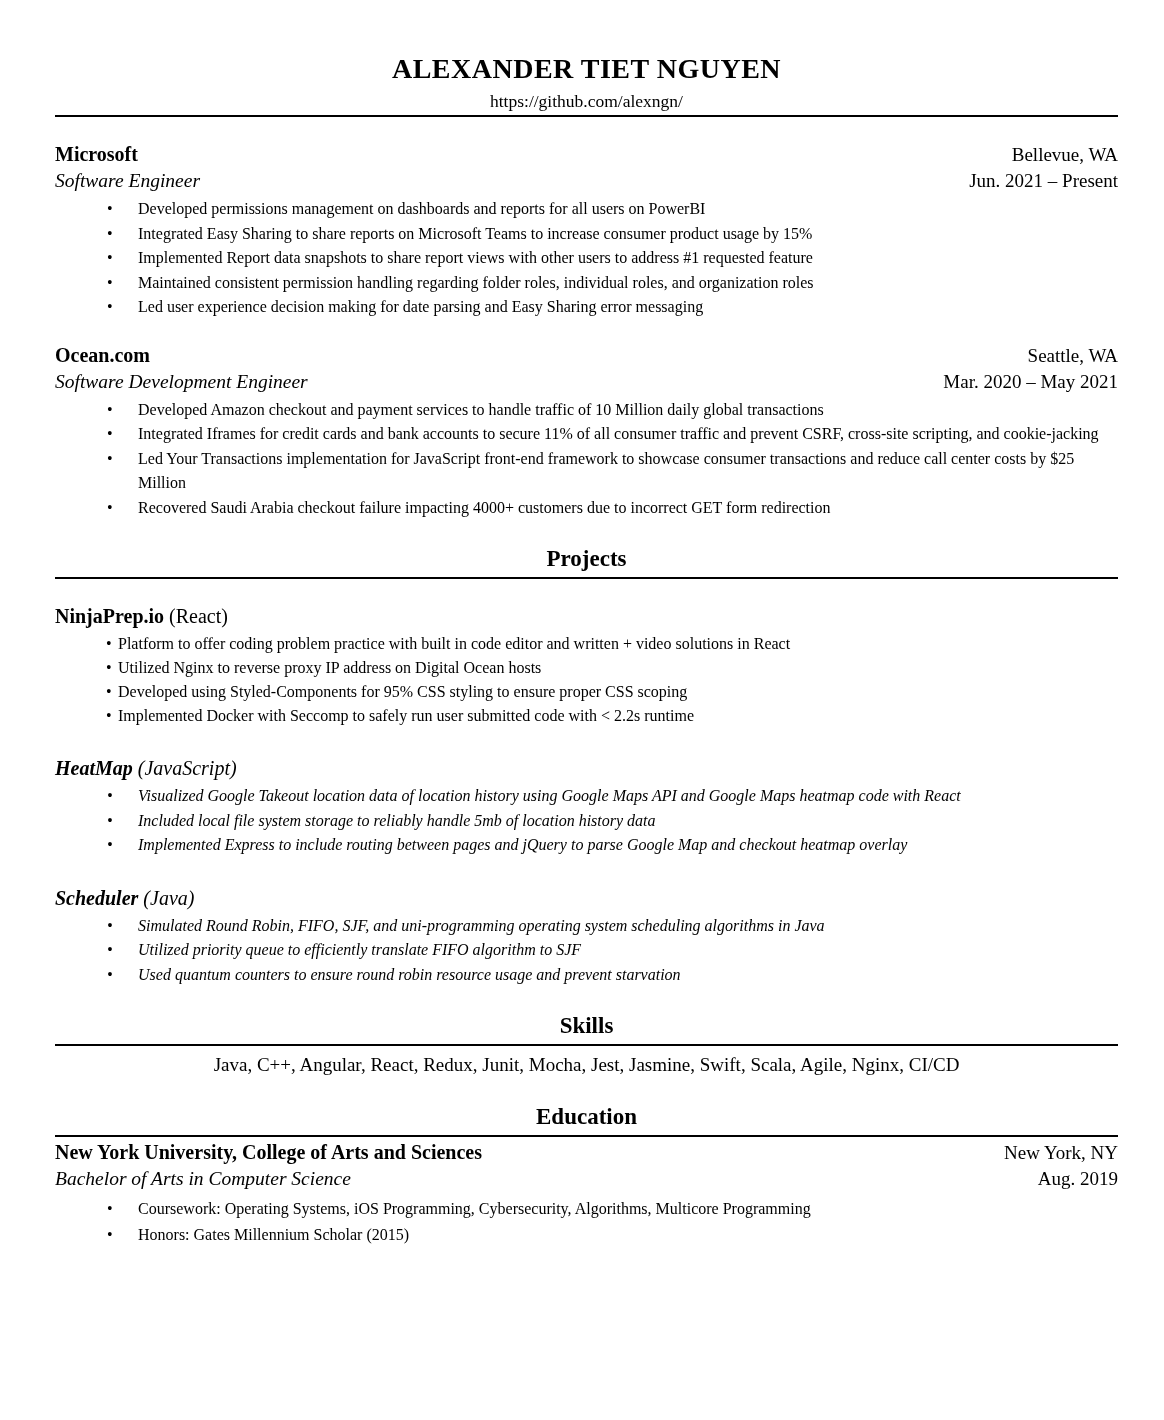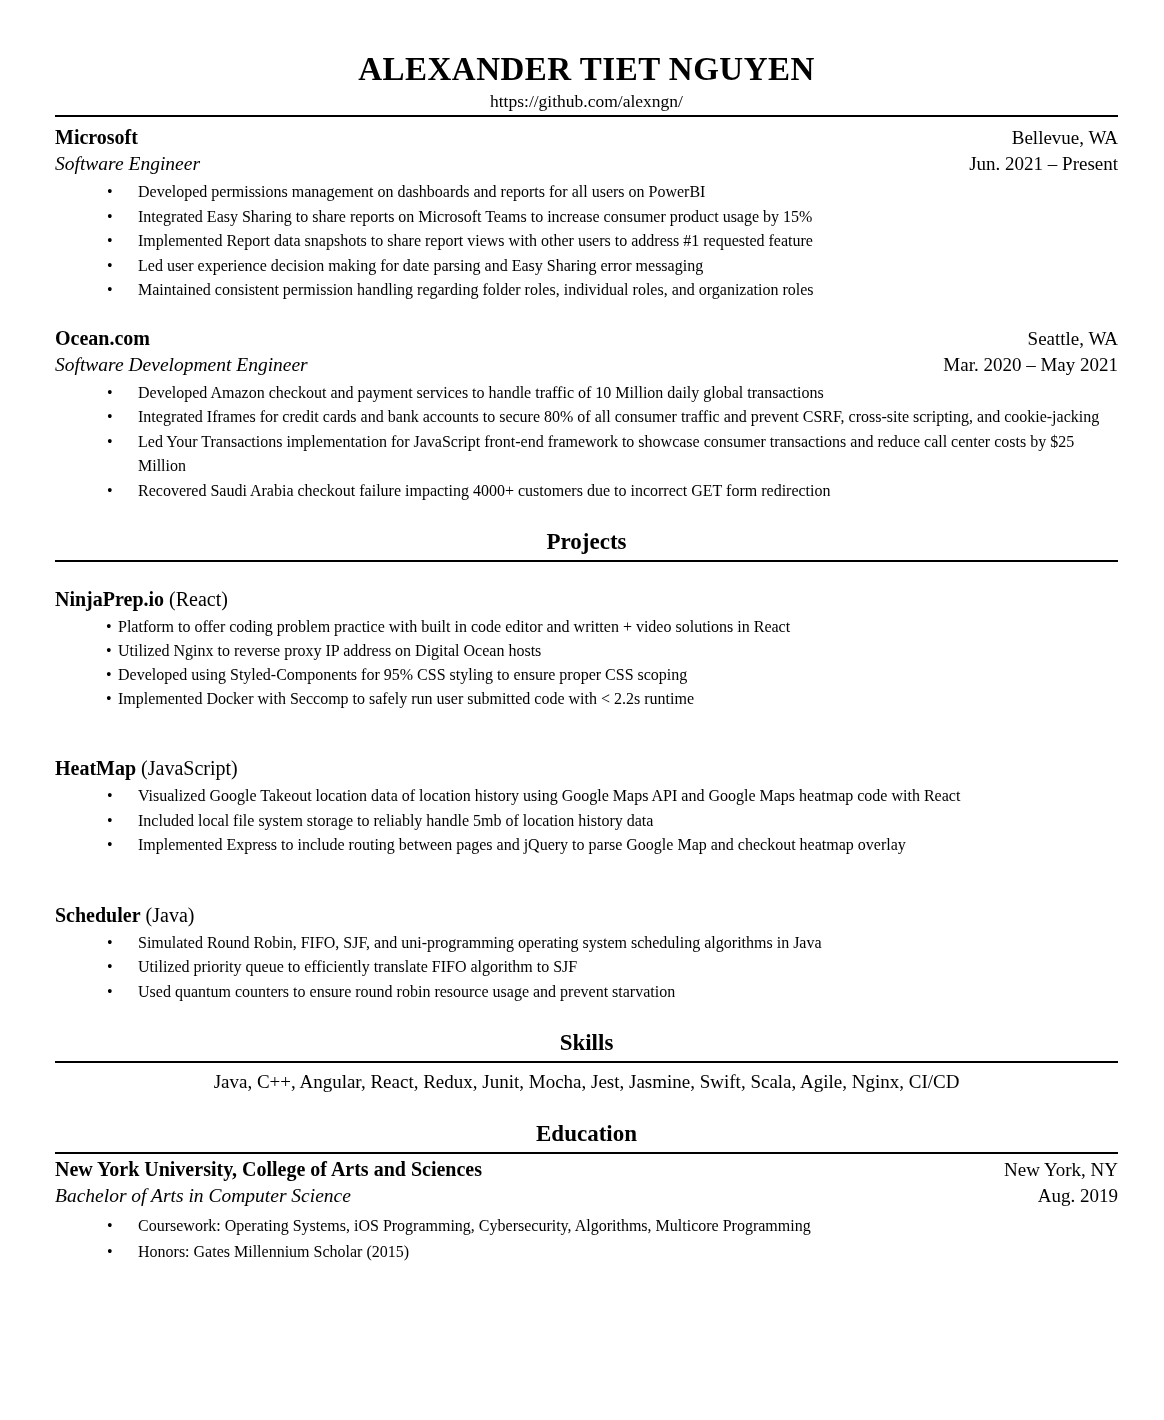--- a/index.html
+++ b/index.html
@@ -12,21 +12,21 @@
   .page {
     width: 1164px;
     height: 1420px;
     box-sizing: border-box;
     padding: 50px 46px 0 55px;
     overflow: hidden;
     background: #ffffff;
   }
   .name {
     text-align: center;
-    font-size: 33px;
+    font-size: 28px;
     font-weight: bold;
     line-height: 38px;
     letter-spacing: 0.5px;
   }
   .url {
     text-align: center;
     font-size: 17.5px;
     line-height: 22px;
     margin-top: 2px;
   }
@@ -35,21 +35,21 @@
     font-size: 23px;
     font-weight: bold;
     line-height: 30px;
     margin-top: 24px;
   }
   .rule {
     border-bottom: 2px solid #000;
     margin-top: 3px;
     height: 0;
   }
-  .job { margin-top: 7px; }
+  .job { margin-top: 24px; }
   .job.second { margin-top: 22px; }
   .row {
     display: flex;
     justify-content: space-between;
     align-items: baseline;
     line-height: 26px;
     font-size: 19px;
   }
   .company { font-weight: bold; font-size: 20px; }
   .role { font-style: italic; font-size: 19.5px; }
@@ -70,21 +70,21 @@
     position: absolute;
     left: 52px;
   }
   ul.tight li { padding-left: 63px; line-height: 24px; }
   ul.tight li::before {
     content: "\2022";
     position: absolute;
     left: 51px;
   }
   .proj { margin-top: 24px; }
-  .proj.gap { margin-top: 44px; }
+  .proj.gap { margin-top: 27px; font-style: italic; }
   .proj-title { font-size: 20px; line-height: 26px; }
   .proj-name { font-weight: bold; }
   .skills-line {
     text-align: center;
     font-size: 19px;
     line-height: 26px;
     margin-top: 6px;
   }
   .edu { margin-top: 2px; }
   .edu ul.bullets { margin-top: 4px; }
@@ -106,37 +106,37 @@
       <span class="side">Bellevue, WA</span>
     </div>
     <div class="row">
       <span class="role">Software Engineer</span>
       <span class="side">Jun. 2021 – Present</span>
     </div>
     <ul class="bullets wide">
       <li>Developed permissions management on dashboards and reports for all users on PowerBI</li>
       <li>Integrated Easy Sharing to share reports on Microsoft Teams to increase consumer product usage by 15%</li>
       <li>Implemented Report data snapshots to share report views with other users to address #1 requested feature</li>
+      <li>Maintained consistent permission handling regarding folder roles, individual roles, and organization roles</li>
       <li>Led user experience decision making for date parsing and Easy Sharing error messaging</li>
-      <li>Maintained consistent permission handling regarding folder roles, individual roles, and organization roles</li>
     </ul>
   </div>
 
   <div class="job second">
     <div class="row">
       <span class="company">Ocean.com</span>
       <span class="side">Seattle, WA</span>
     </div>
     <div class="row">
       <span class="role">Software Development Engineer</span>
       <span class="side">Mar. 2020 – May 2021</span>
     </div>
     <ul class="bullets wide">
       <li>Developed Amazon checkout and payment services to handle traffic of 10 Million daily global transactions</li>
-      <li>Integrated Iframes for credit cards and bank accounts to secure 80% of all consumer traffic and prevent CSRF, cross-site scripting, and cookie-jacking</li>
+      <li>Integrated Iframes for credit cards and bank accounts to secure 11% of all consumer traffic and prevent CSRF, cross-site scripting, and cookie-jacking</li>
       <li>Led Your Transactions implementation for JavaScript front-end framework to showcase consumer transactions and reduce call center costs by $25 Million</li>
       <li>Recovered Saudi Arabia checkout failure impacting 4000+ customers due to incorrect GET form redirection</li>
     </ul>
   </div>
 
   <div class="sec-head">Projects</div>
   <div class="rule"></div>
 
   <div class="proj">
     <div class="proj-title">

